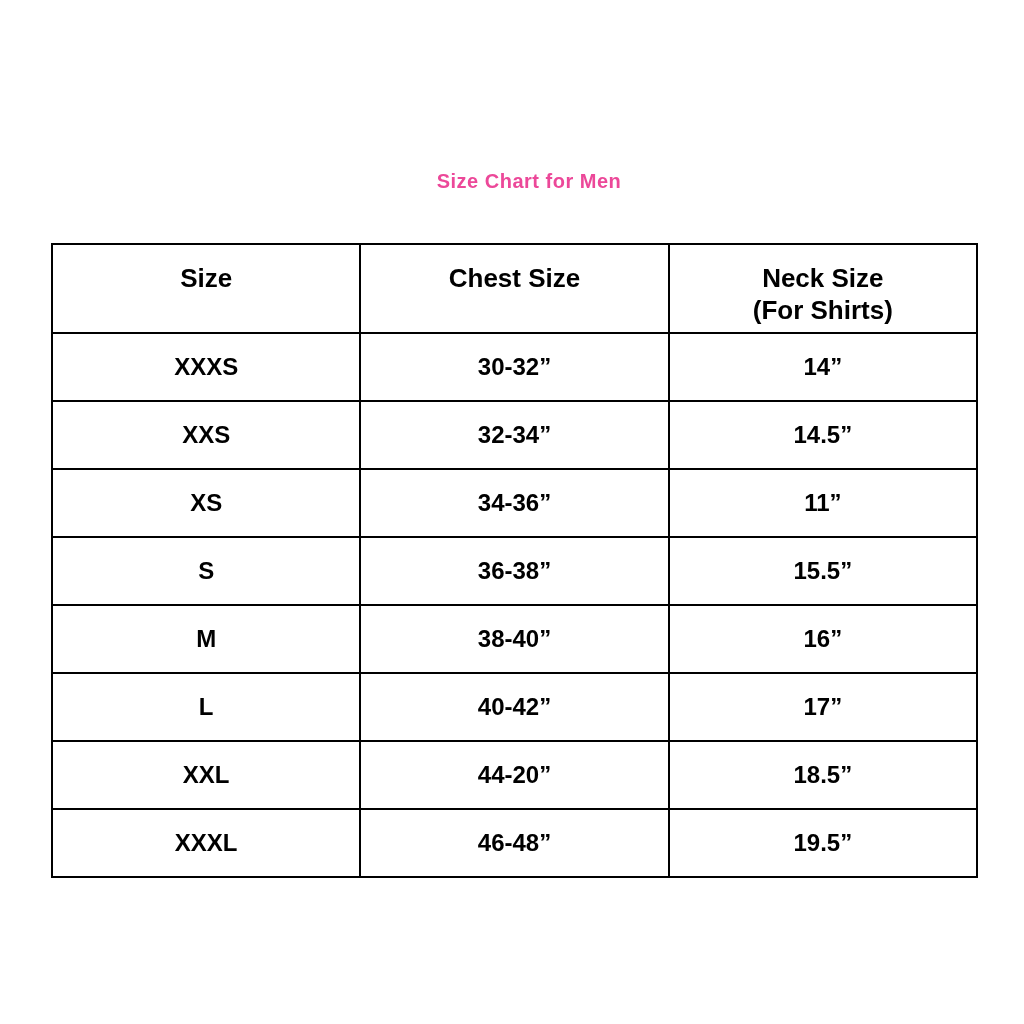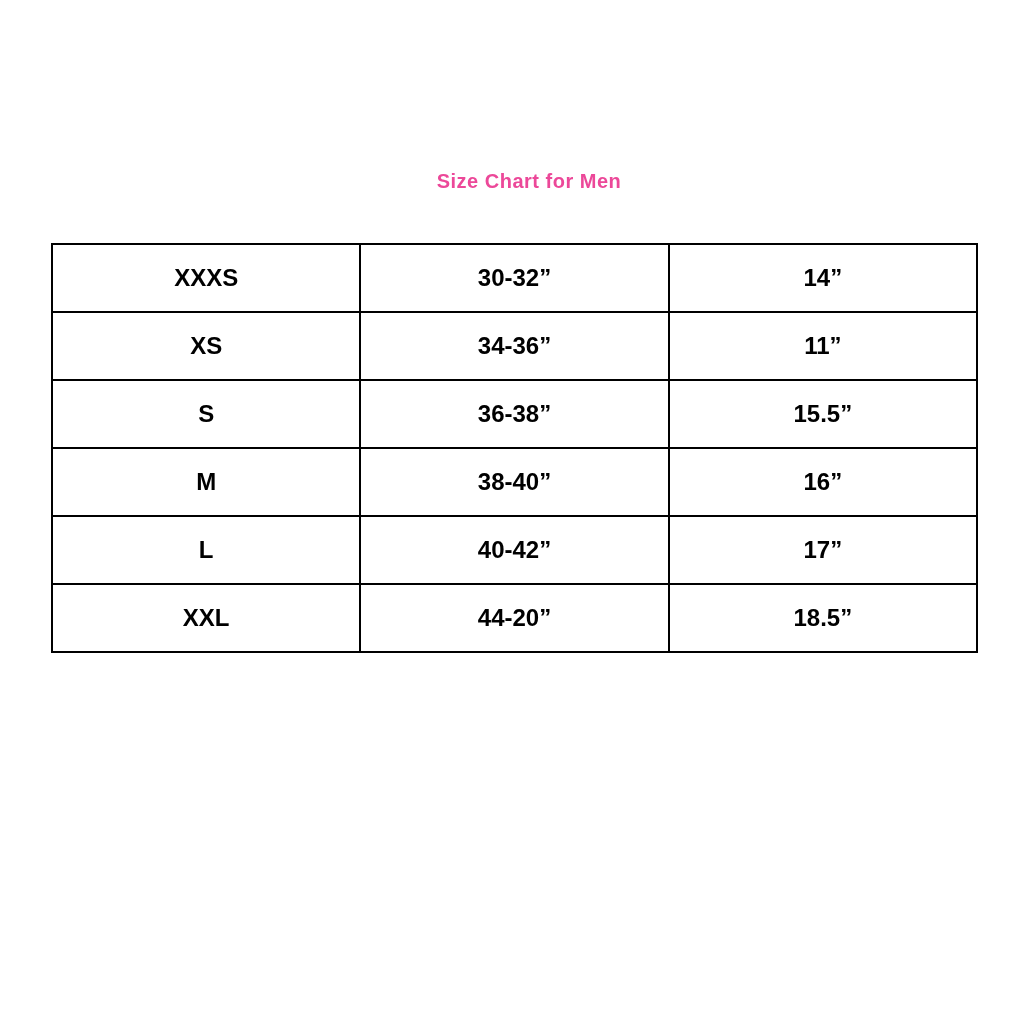--- a/index.html
+++ b/index.html
@@ -56,23 +56,36 @@
 </head>
 <body>
 
 <div class="page">
 
   <div class="title">Size Chart for Men</div>
 
   <table class="size-chart">
     <tbody>
       <tr>
+        <td class="header-cell">Size</td>
+        <td class="header-cell">Chest Size</td>
+        <td class="header-cell">
+          <span class="header-line">Neck Size</span>
+          <span class="header-line">(For Shirts)</span>
+        </td>
+      </tr>
+      <tr>
         <td class="body-cell">XXXS</td>
         <td class="body-cell">30-32”</td>
         <td class="body-cell">14”</td>
+      </tr>
+      <tr>
+        <td class="body-cell">XXS</td>
+        <td class="body-cell">32-34”</td>
+        <td class="body-cell">14.5”</td>
       </tr>
       <tr>
         <td class="body-cell">XS</td>
         <td class="body-cell">34-36”</td>
         <td class="body-cell">11”</td>
       </tr>
       <tr>
         <td class="body-cell">S</td>
         <td class="body-cell">36-38”</td>
         <td class="body-cell">15.5”</td>
@@ -85,16 +98,21 @@
       <tr>
         <td class="body-cell">L</td>
         <td class="body-cell">40-42”</td>
         <td class="body-cell">17”</td>
       </tr>
       <tr>
         <td class="body-cell">XXL</td>
         <td class="body-cell">44-20”</td>
         <td class="body-cell">18.5”</td>
       </tr>
+      <tr>
+        <td class="body-cell">XXXL</td>
+        <td class="body-cell">46-48”</td>
+        <td class="body-cell">19.5”</td>
+      </tr>
     </tbody>
   </table>
 
 </div>
 
 </body></html>

